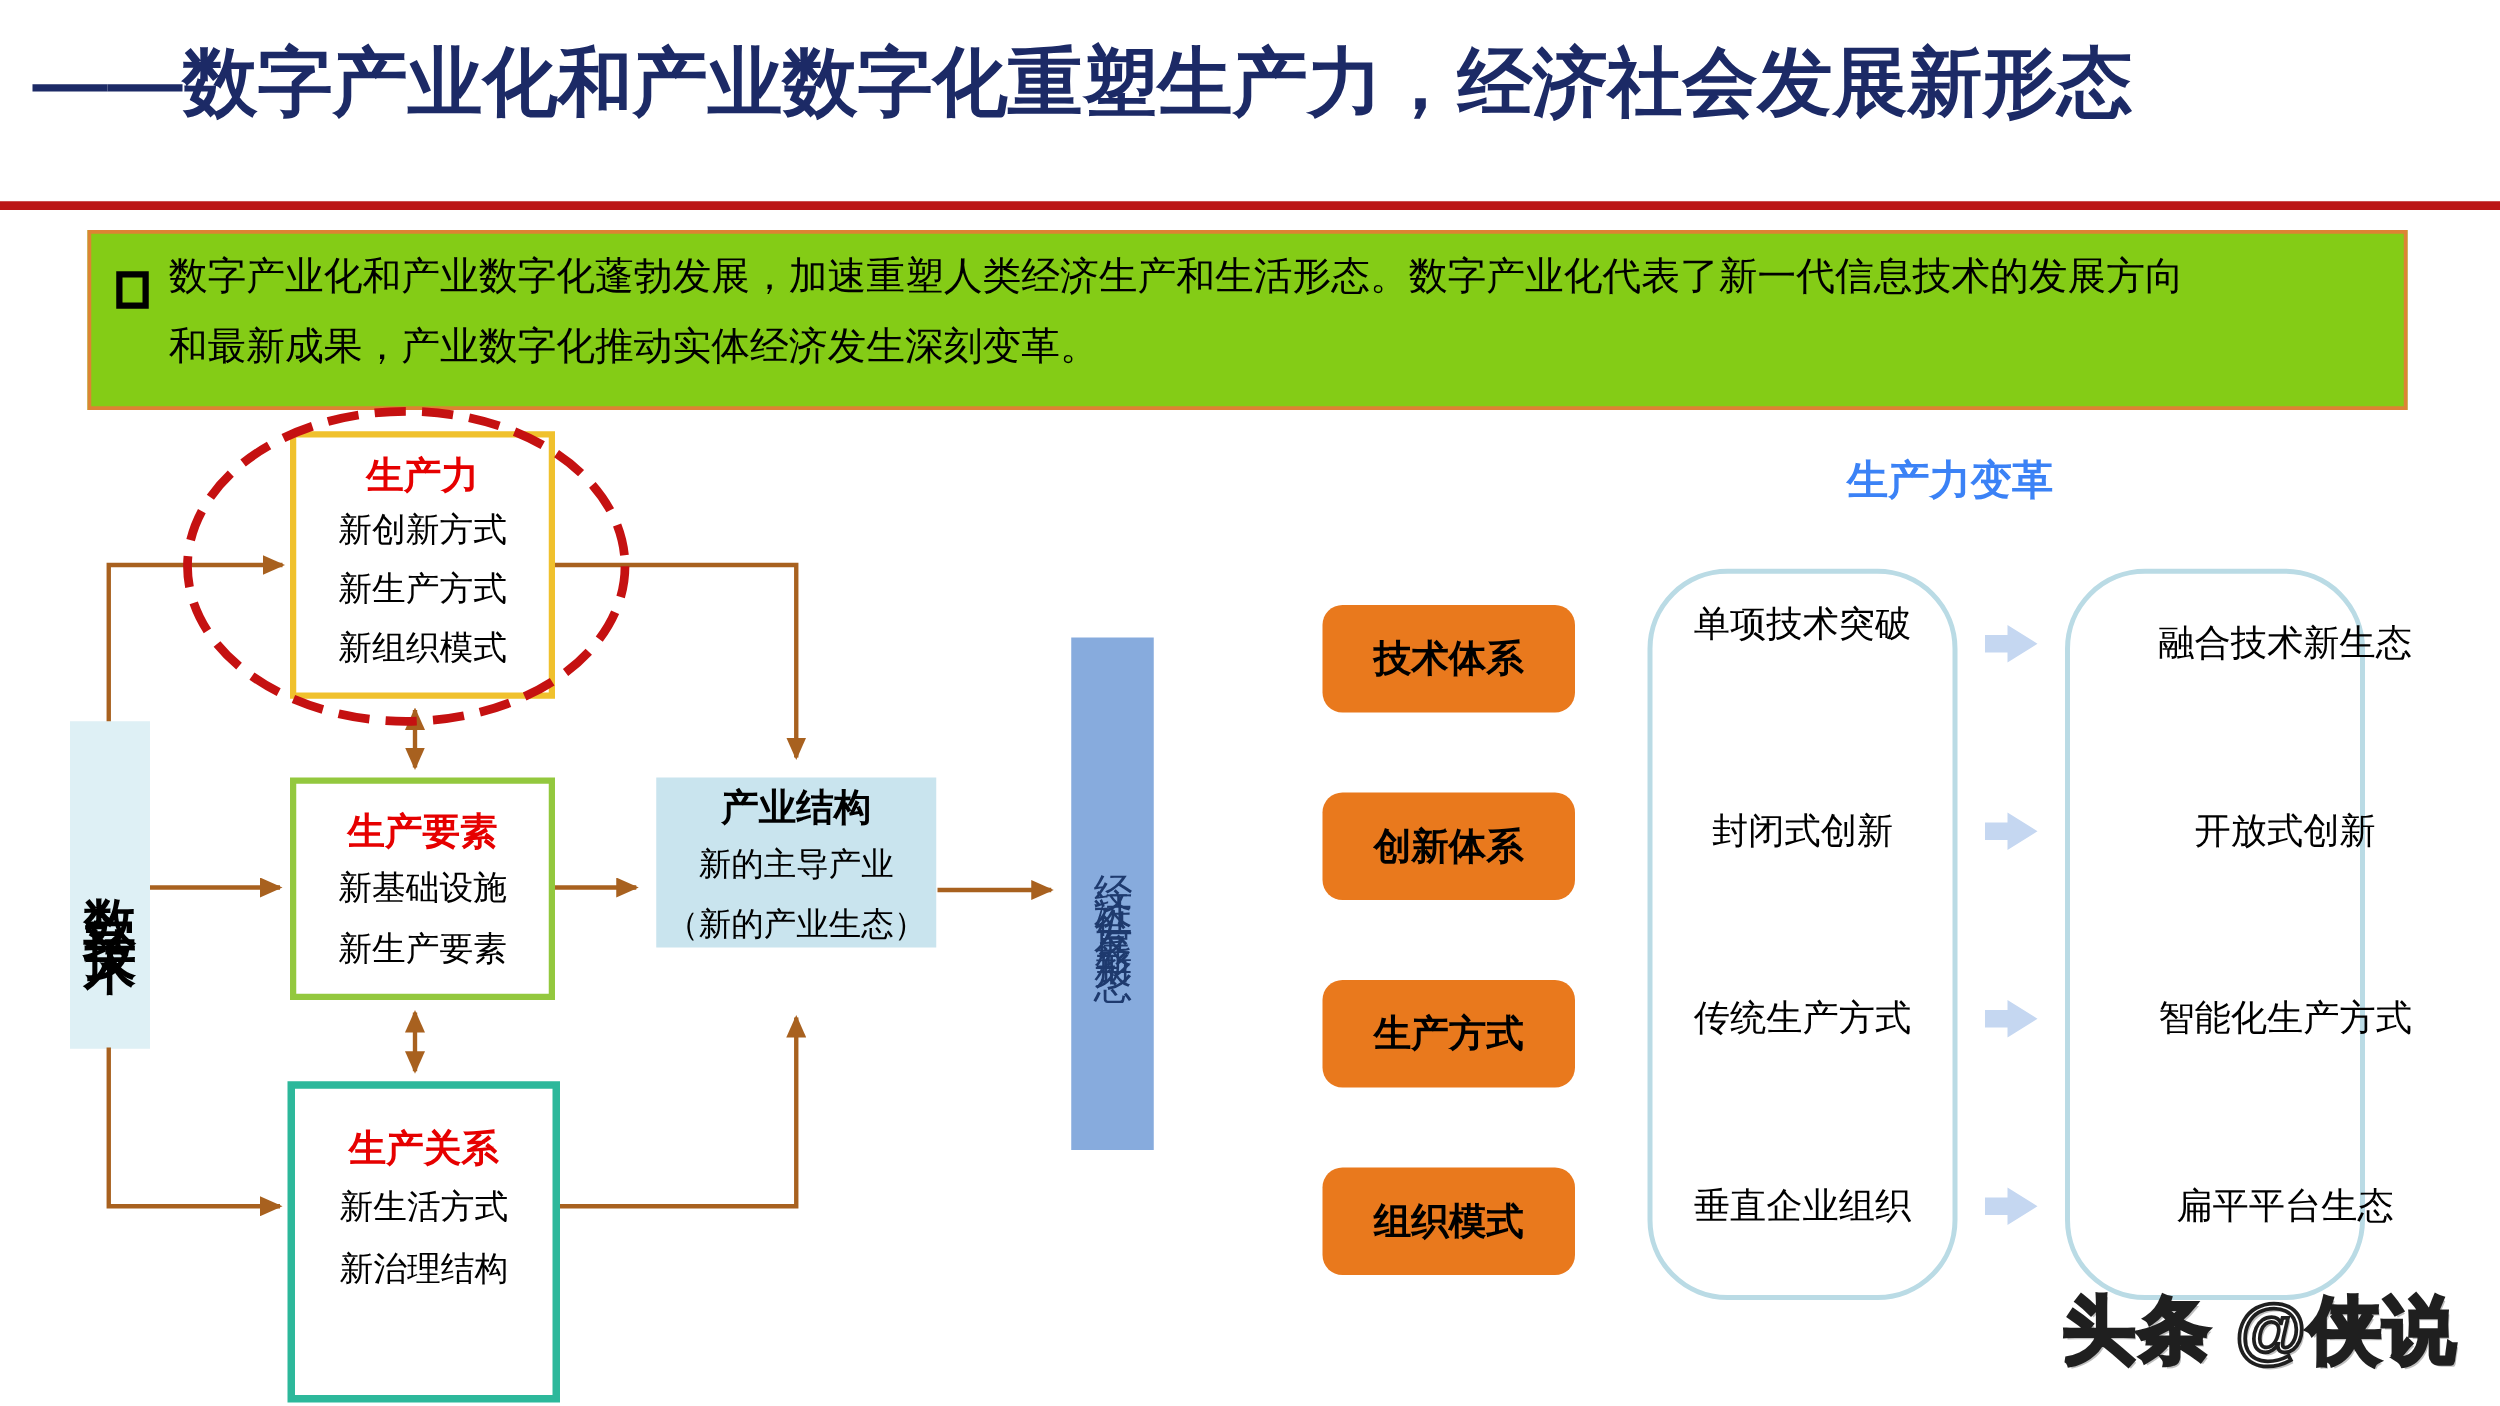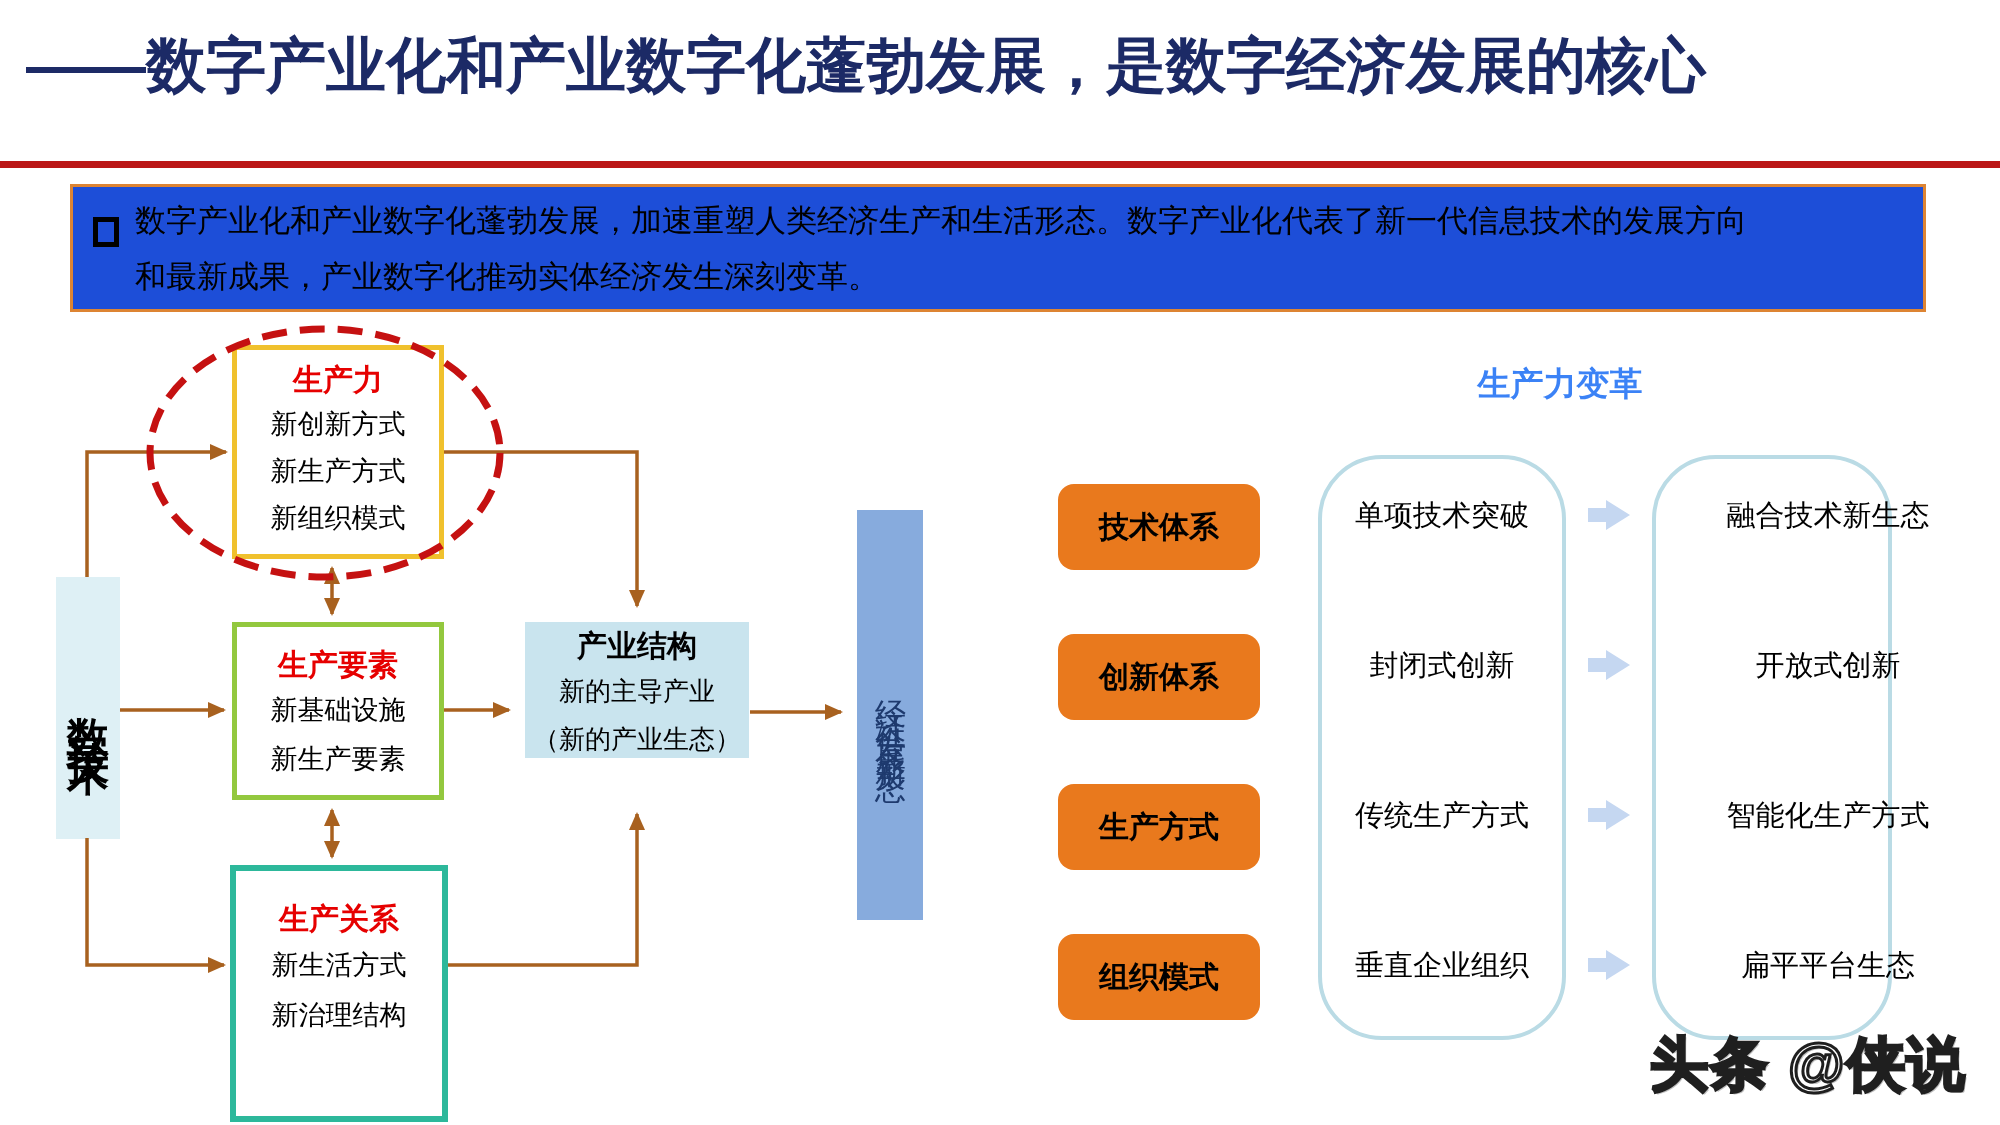--- a/index.html
+++ b/index.html
@@ -3,22 +3,22 @@
 <meta charset="utf-8">
 <style>
   html,body{margin:0;padding:0;background:#fff;}
   #app{position:relative;width:2000px;height:1125px;background:#fff;overflow:hidden;
        font-family:"Liberation Sans","DejaVu Sans",sans-serif;}
 
   .title{position:absolute;left:26px;top:26px;width:1960px;font-size:60px;font-weight:bold;
          color:#1c2a66;white-space:nowrap;}
   .rule{position:absolute;left:0;top:161px;width:2000px;height:7px;background:#bb1717;}
 
-  .intro{position:absolute;left:70px;top:184px;width:1856px;height:128px;
-         border:3px solid #dd8433;background:#1d4ed8;box-sizing:border-box;}
+  .intro{position:absolute;left:70px;top:184px;width:1856px;height:144px;
+         border:3px solid #dd8433;background:#84cc16;box-sizing:border-box;}
   .bullet{position:absolute;left:20px;top:30px;width:16px;height:20px;border:5px solid #000;}
   .intro-lines{position:absolute;left:62px;top:6px;font-size:31px;color:#000;line-height:56px;width:1780px;}
 
   .dbox{position:absolute;background:#fff;text-align:center;z-index:1;box-sizing:border-box;}
   .dbox .t{font-weight:bold;font-size:30px;color:#e60000;}
   .dbox .t.black{color:#000;}
   .dbox .i{font-size:27px;color:#000;}
 
   .box-prod{left:232px;top:345px;width:212px;height:214px;border:5px solid #f0c12d;padding-top:10px;}
   .box-prod .i{line-height:47px;}
@@ -55,21 +55,21 @@
   .parrow{position:absolute;left:1588px;z-index:1;}
 
   .wm{position:absolute;left:1650px;top:1026px;font-size:58px;font-weight:bold;color:#fff;z-index:6;
       -webkit-text-stroke:3px #1f1f1f;letter-spacing:2px;text-shadow:2px 2px 0 rgba(0,0,0,0.25);white-space:nowrap;}
 </style>
 </head>
 <body>
 
 <div id="app">
 
-  <div class="title">——数字产业化和产业数字化蓬勃发展，是数字经济发展的核心</div>
+  <div class="title">——数字产业化和产业数字化重塑生产力，经济社会发展新形态</div>
   <div class="rule"></div>
 
   <div class="intro">
     <span class="bullet"></span>
     <div class="intro-lines">
       <div>数字产业化和产业数字化蓬勃发展，加速重塑人类经济生产和生活形态。数字产业化代表了新一代信息技术的发展方向</div>
       <div>和最新成果，产业数字化推动实体经济发生深刻变革。</div>
     </div>
   </div>
 
@@ -129,21 +129,21 @@
   <div class="panel-title">生产力变革</div>
 
   <div class="pill pill-from"></div>
   <div class="pill pill-to"></div>
 
   <div class="pbtn" style="top:472px">技术体系</div>
   <div class="pbtn" style="top:622px">创新体系</div>
   <div class="pbtn" style="top:772px">生产方式</div>
   <div class="pbtn" style="top:922px">组织模式</div>
 
-  <div class="ptext from-text" style="top:495px">单项技术突破</div>
+  <div class="ptext from-text" style="top:480px">单项技术突破</div>
   <div class="ptext from-text" style="top:645px">封闭式创新</div>
   <div class="ptext from-text" style="top:795px">传统生产方式</div>
   <div class="ptext from-text" style="top:945px">垂直企业组织</div>
 
   <span class="parrow" style="top:497px">
     <svg width="44" height="36">
         <path d="M0,11 h18 v-8 l24,15 -24,15 v-8 h-18 z" fill="#c5d7f1"></path>
       </svg>
   </span>
   <span class="parrow" style="top:647px">

